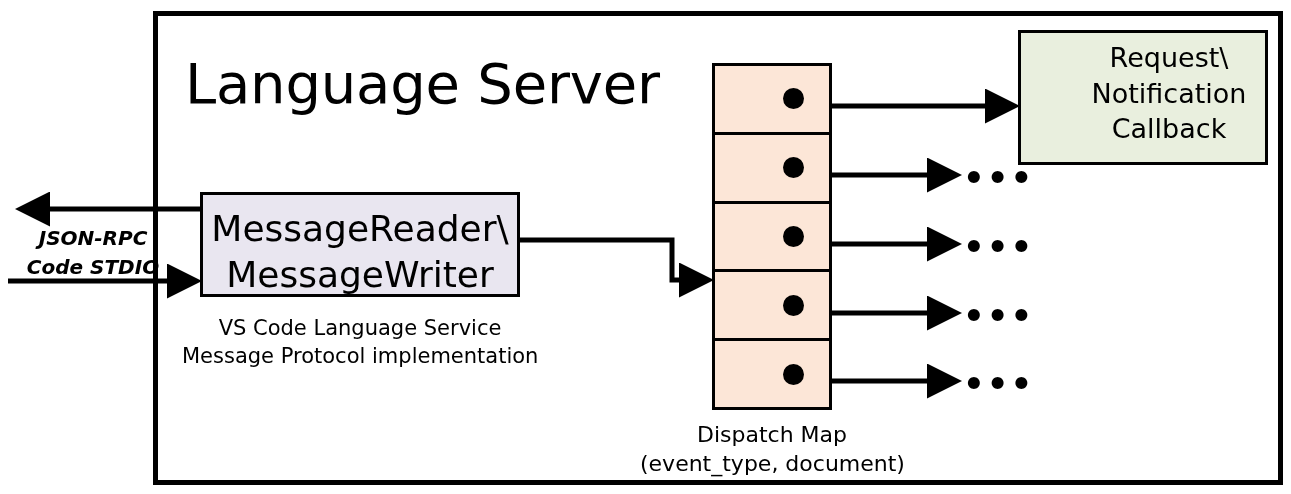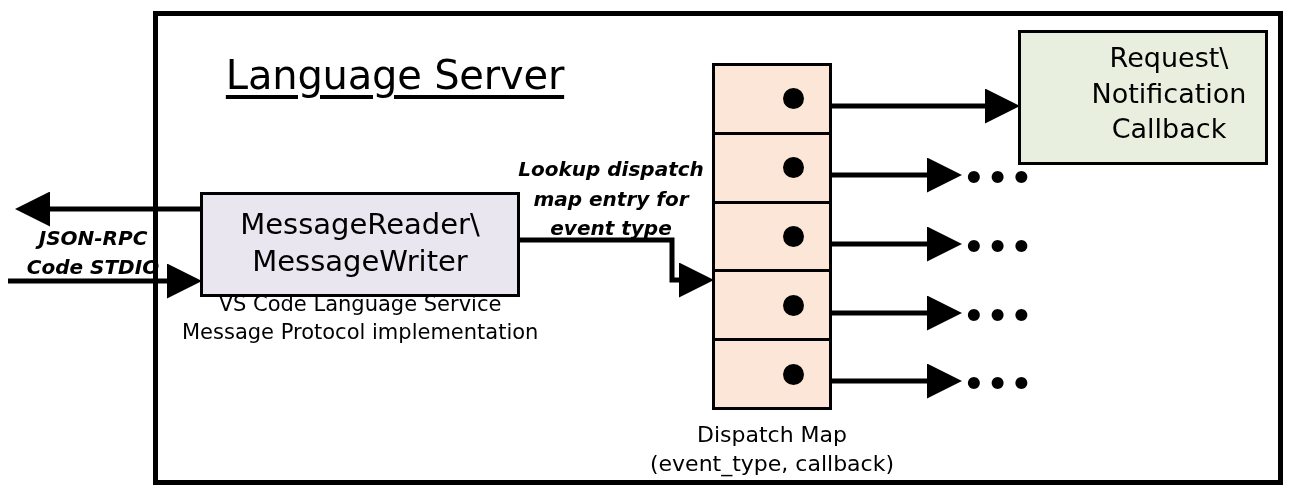--- a/index.html
+++ b/index.html
@@ -39,46 +39,45 @@
     height: 474px;
     border: 5px solid #000000;
     box-sizing: border-box;
     background: transparent;
   }
   
   #title {
     left: 185px;
     top: 52px;
     width: 420px;
-    font-size: 40px;
-    text-decoration: underline;
+    font-size: 56px;
     text-underline-offset: 6px;
     letter-spacing: -0.2px;
   }
   
   #mrw-box {
     position: absolute;
     left: 200px;
     top: 192px;
     width: 320px;
     height: 105px;
     background: #E9E6F0;
     border: 3px solid #000000;
     box-sizing: border-box;
   }
   #mrw-label {
     left: 200px;
     top: 206px;
     width: 320px;
-    font-size: 29px;
+    font-size: 36px;
     line-height: 1.28;
   }
   #mrw-caption {
     left: 182px;
-    top: 290px;
+    top: 314px;
     width: 356px;
     font-size: 21px;
     line-height: 1.35;
   }
   
   #jsonrpc-label {
     left: 18px;
     top: 224px;
     width: 150px;
     font-size: 20px;
@@ -229,43 +228,40 @@
 
   <div class="txt" id="jsonrpc-label">JSON-RPC
 Code STDIO</div>
 
   <div id="mrw-box"></div>
   <div class="txt" id="mrw-label">MessageReader\
 MessageWriter</div>
   <div class="txt" id="mrw-caption">VS Code Language Service
 Message Protocol implementation</div>
 
-  <div class="txt" id="lookup-label">Lookup dispatch
-map entry for
-event type</div>
 
   <div id="dispatch-map">
     <div class="cell">
       <span class="dot"></span>
     </div>
     <div class="cell">
       <span class="dot"></span>
     </div>
     <div class="cell">
       <span class="dot"></span>
     </div>
     <div class="cell">
       <span class="dot"></span>
     </div>
     <div class="cell">
       <span class="dot"></span>
     </div>
   </div>
   <div class="txt" id="dispatch-caption">Dispatch Map
-(event_type, callback)</div>
+(event_type, document)</div>
 
 
   <div id="callback-box"></div>
   <div class="txt" id="callback-label">Request\
 Notification
 Callback</div>
 
   <div class="ellipsis" style="left:963px; top:161px;">•••</div>
   <div class="ellipsis" style="left:963px; top:230px;">•••</div>
   <div class="ellipsis" style="left:963px; top:299px;">•••</div>

